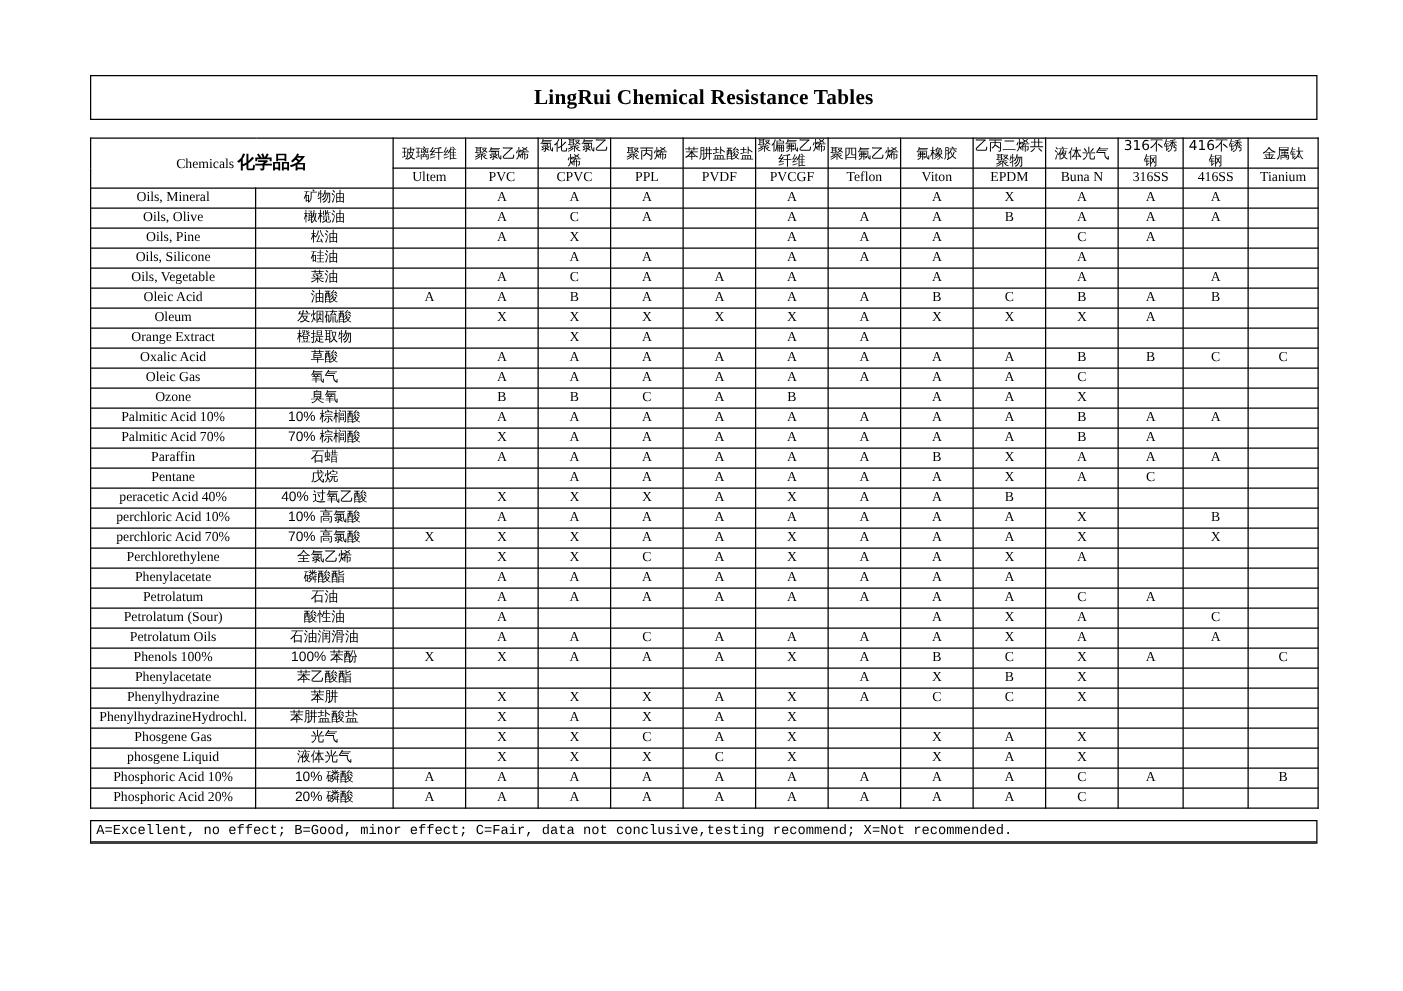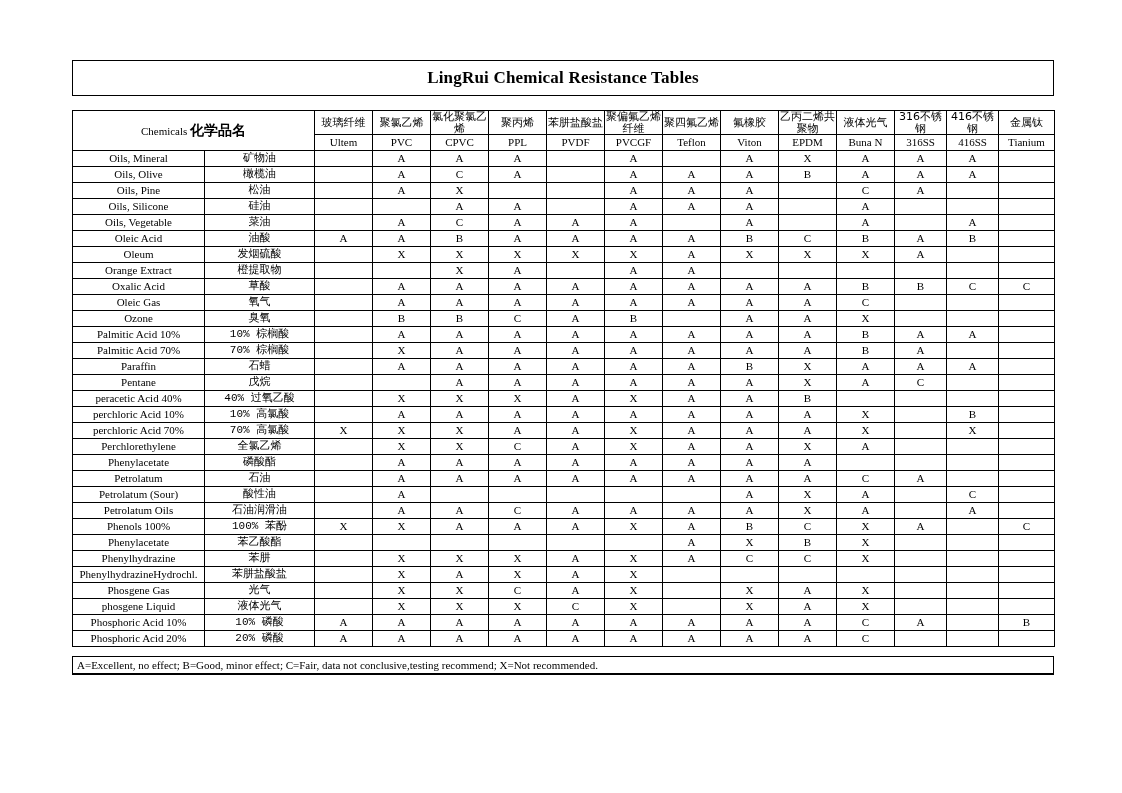--- a/index.html
+++ b/index.html
@@ -87,38 +87,39 @@
   
   td.name-en {
     text-align: left;
     padding-left: 3px;
     font-size: 11px;
     white-space: nowrap;
   }
   td.name-cn {
     text-align: left;
     padding-left: 4px;
-    font-family: Liberation Mono, monospace;
+    font-family: Liberation Sans, sans-serif;
     font-size: 10.5px;
     white-space: nowrap;
   }
   td.rating {
     font-size: 11px;
   }
   
   .notes {
     margin-top: 9px;
     width: 982px;
     border: 1px solid #000;
     box-sizing: border-box;
   }
   .notes .line {
     font-size: 11px;
     padding: 2px 0 2px 4px;
     white-space: nowrap;
+    font-family: Liberation Mono, monospace;
   }
   .notes .line.first {
     border-bottom: 1px solid #000;
   }
 </style>
 </head>
 <body>
 
 <div class="page">
 

